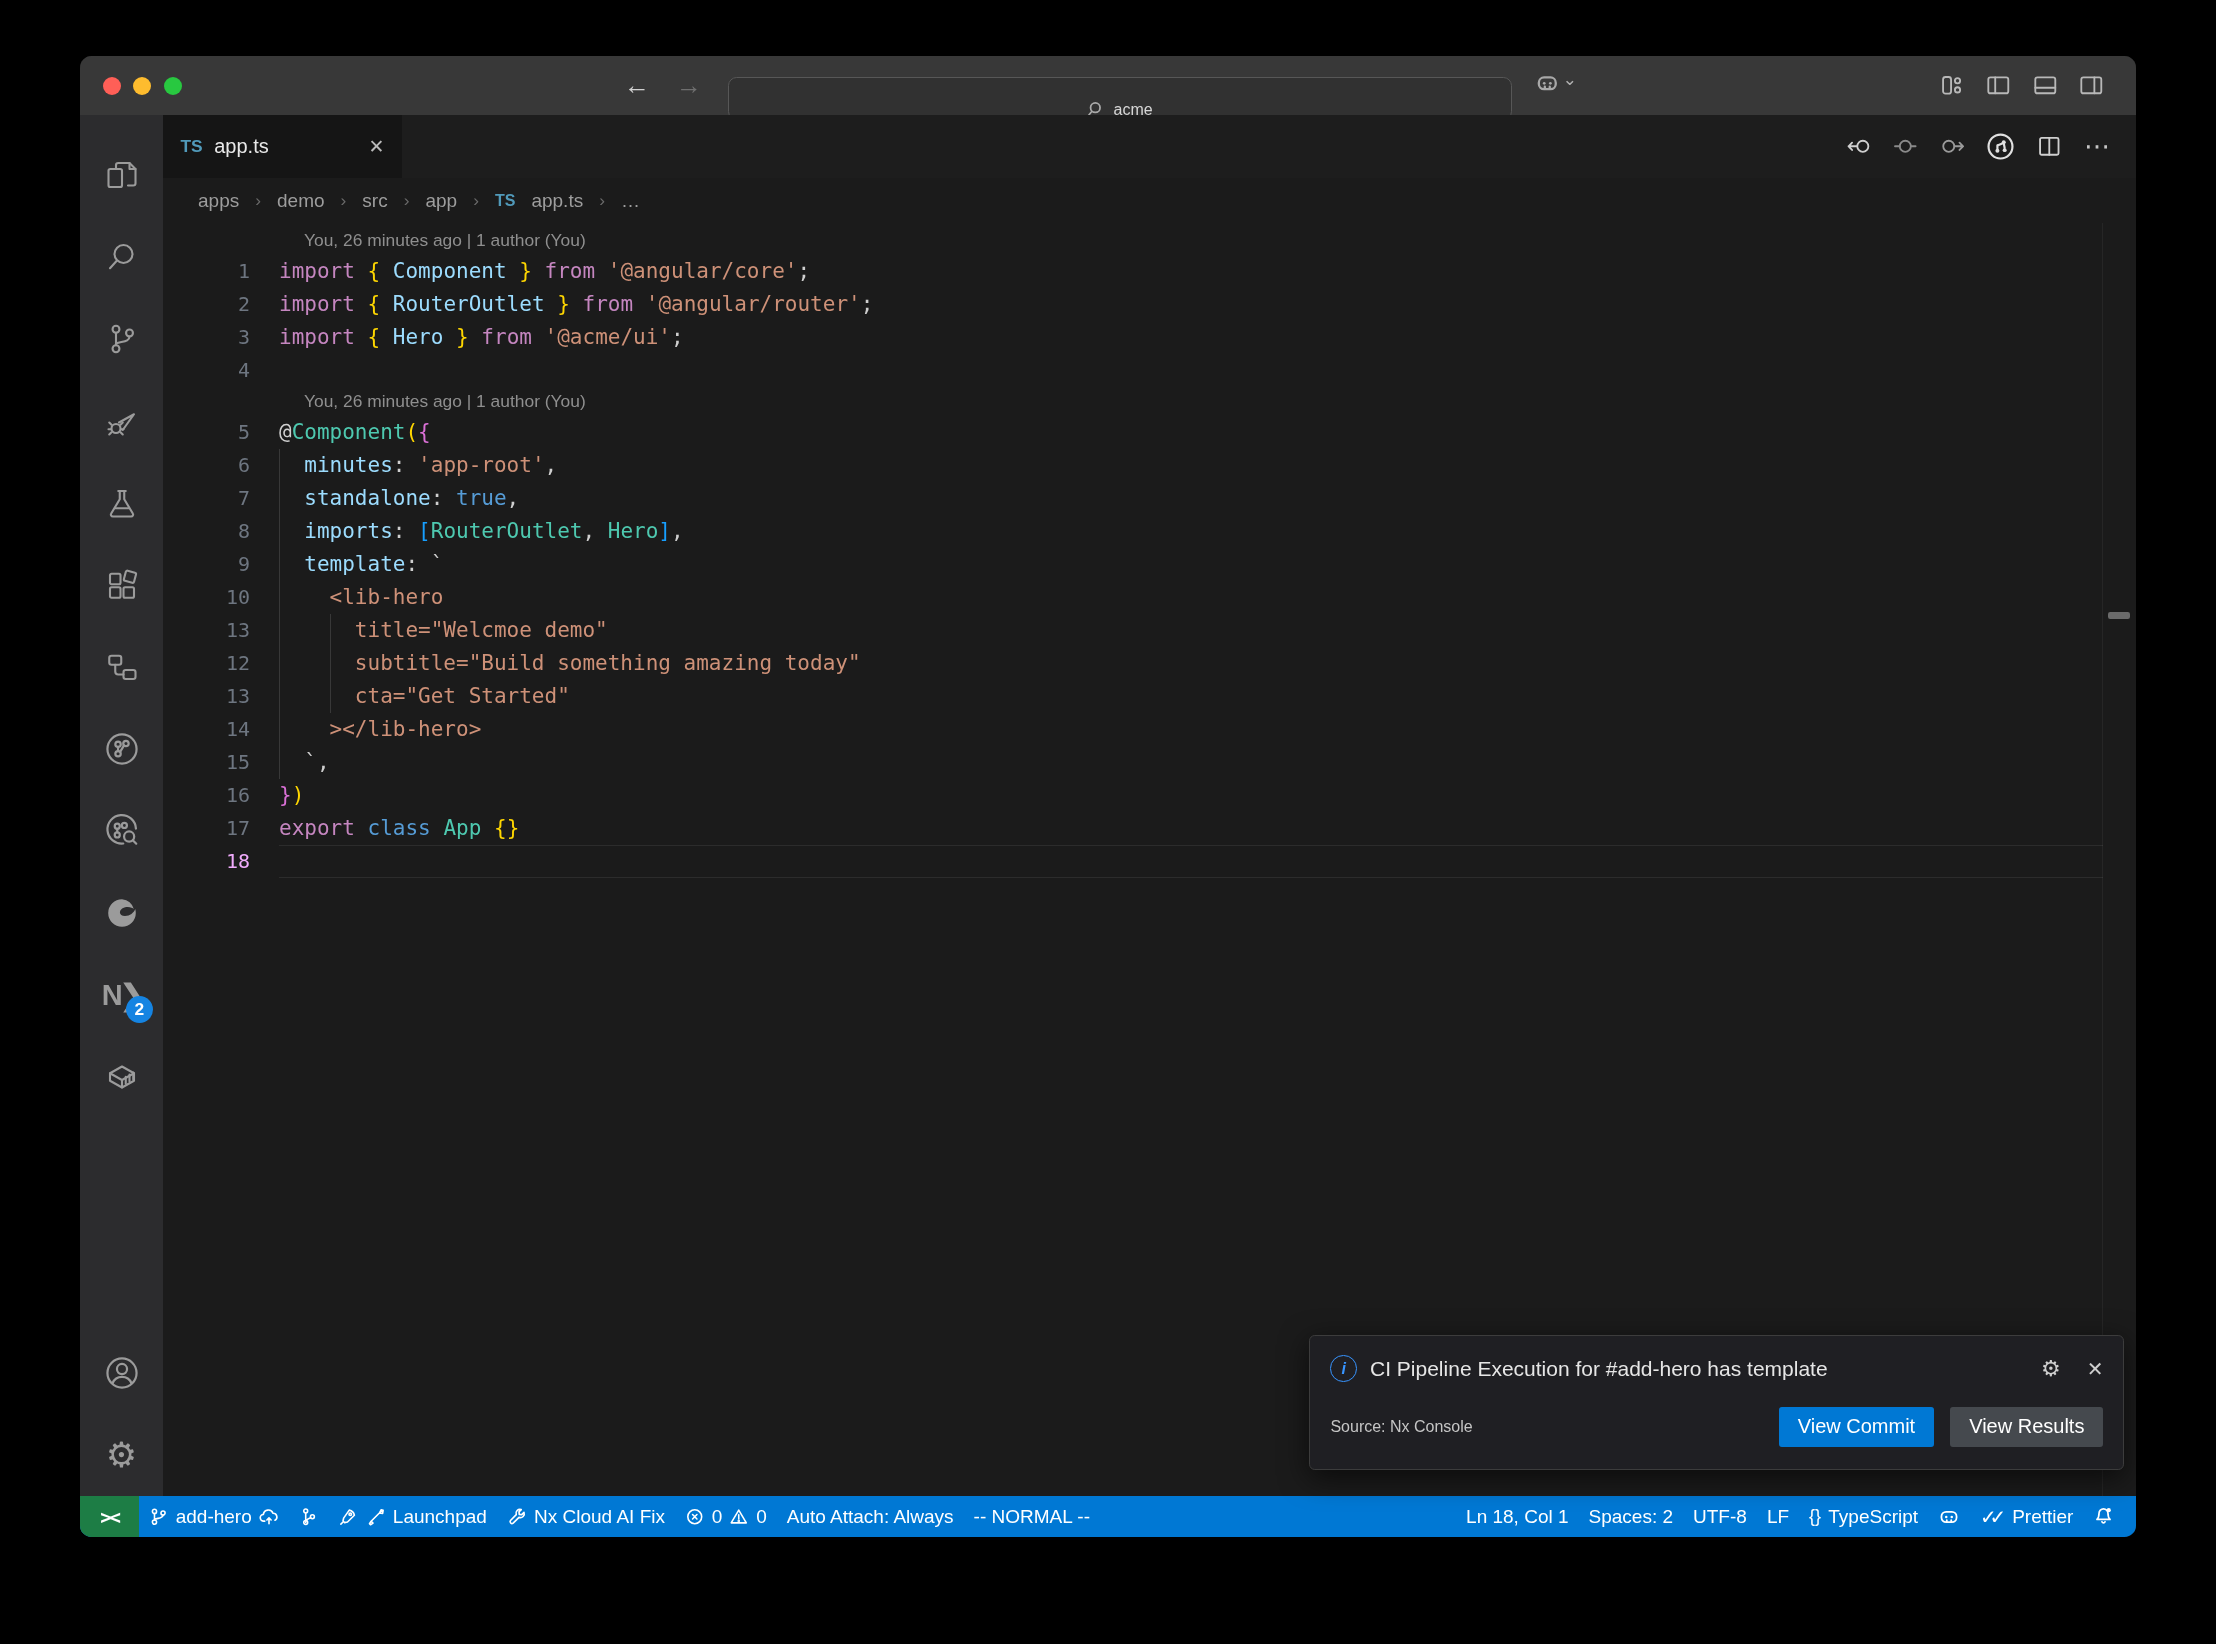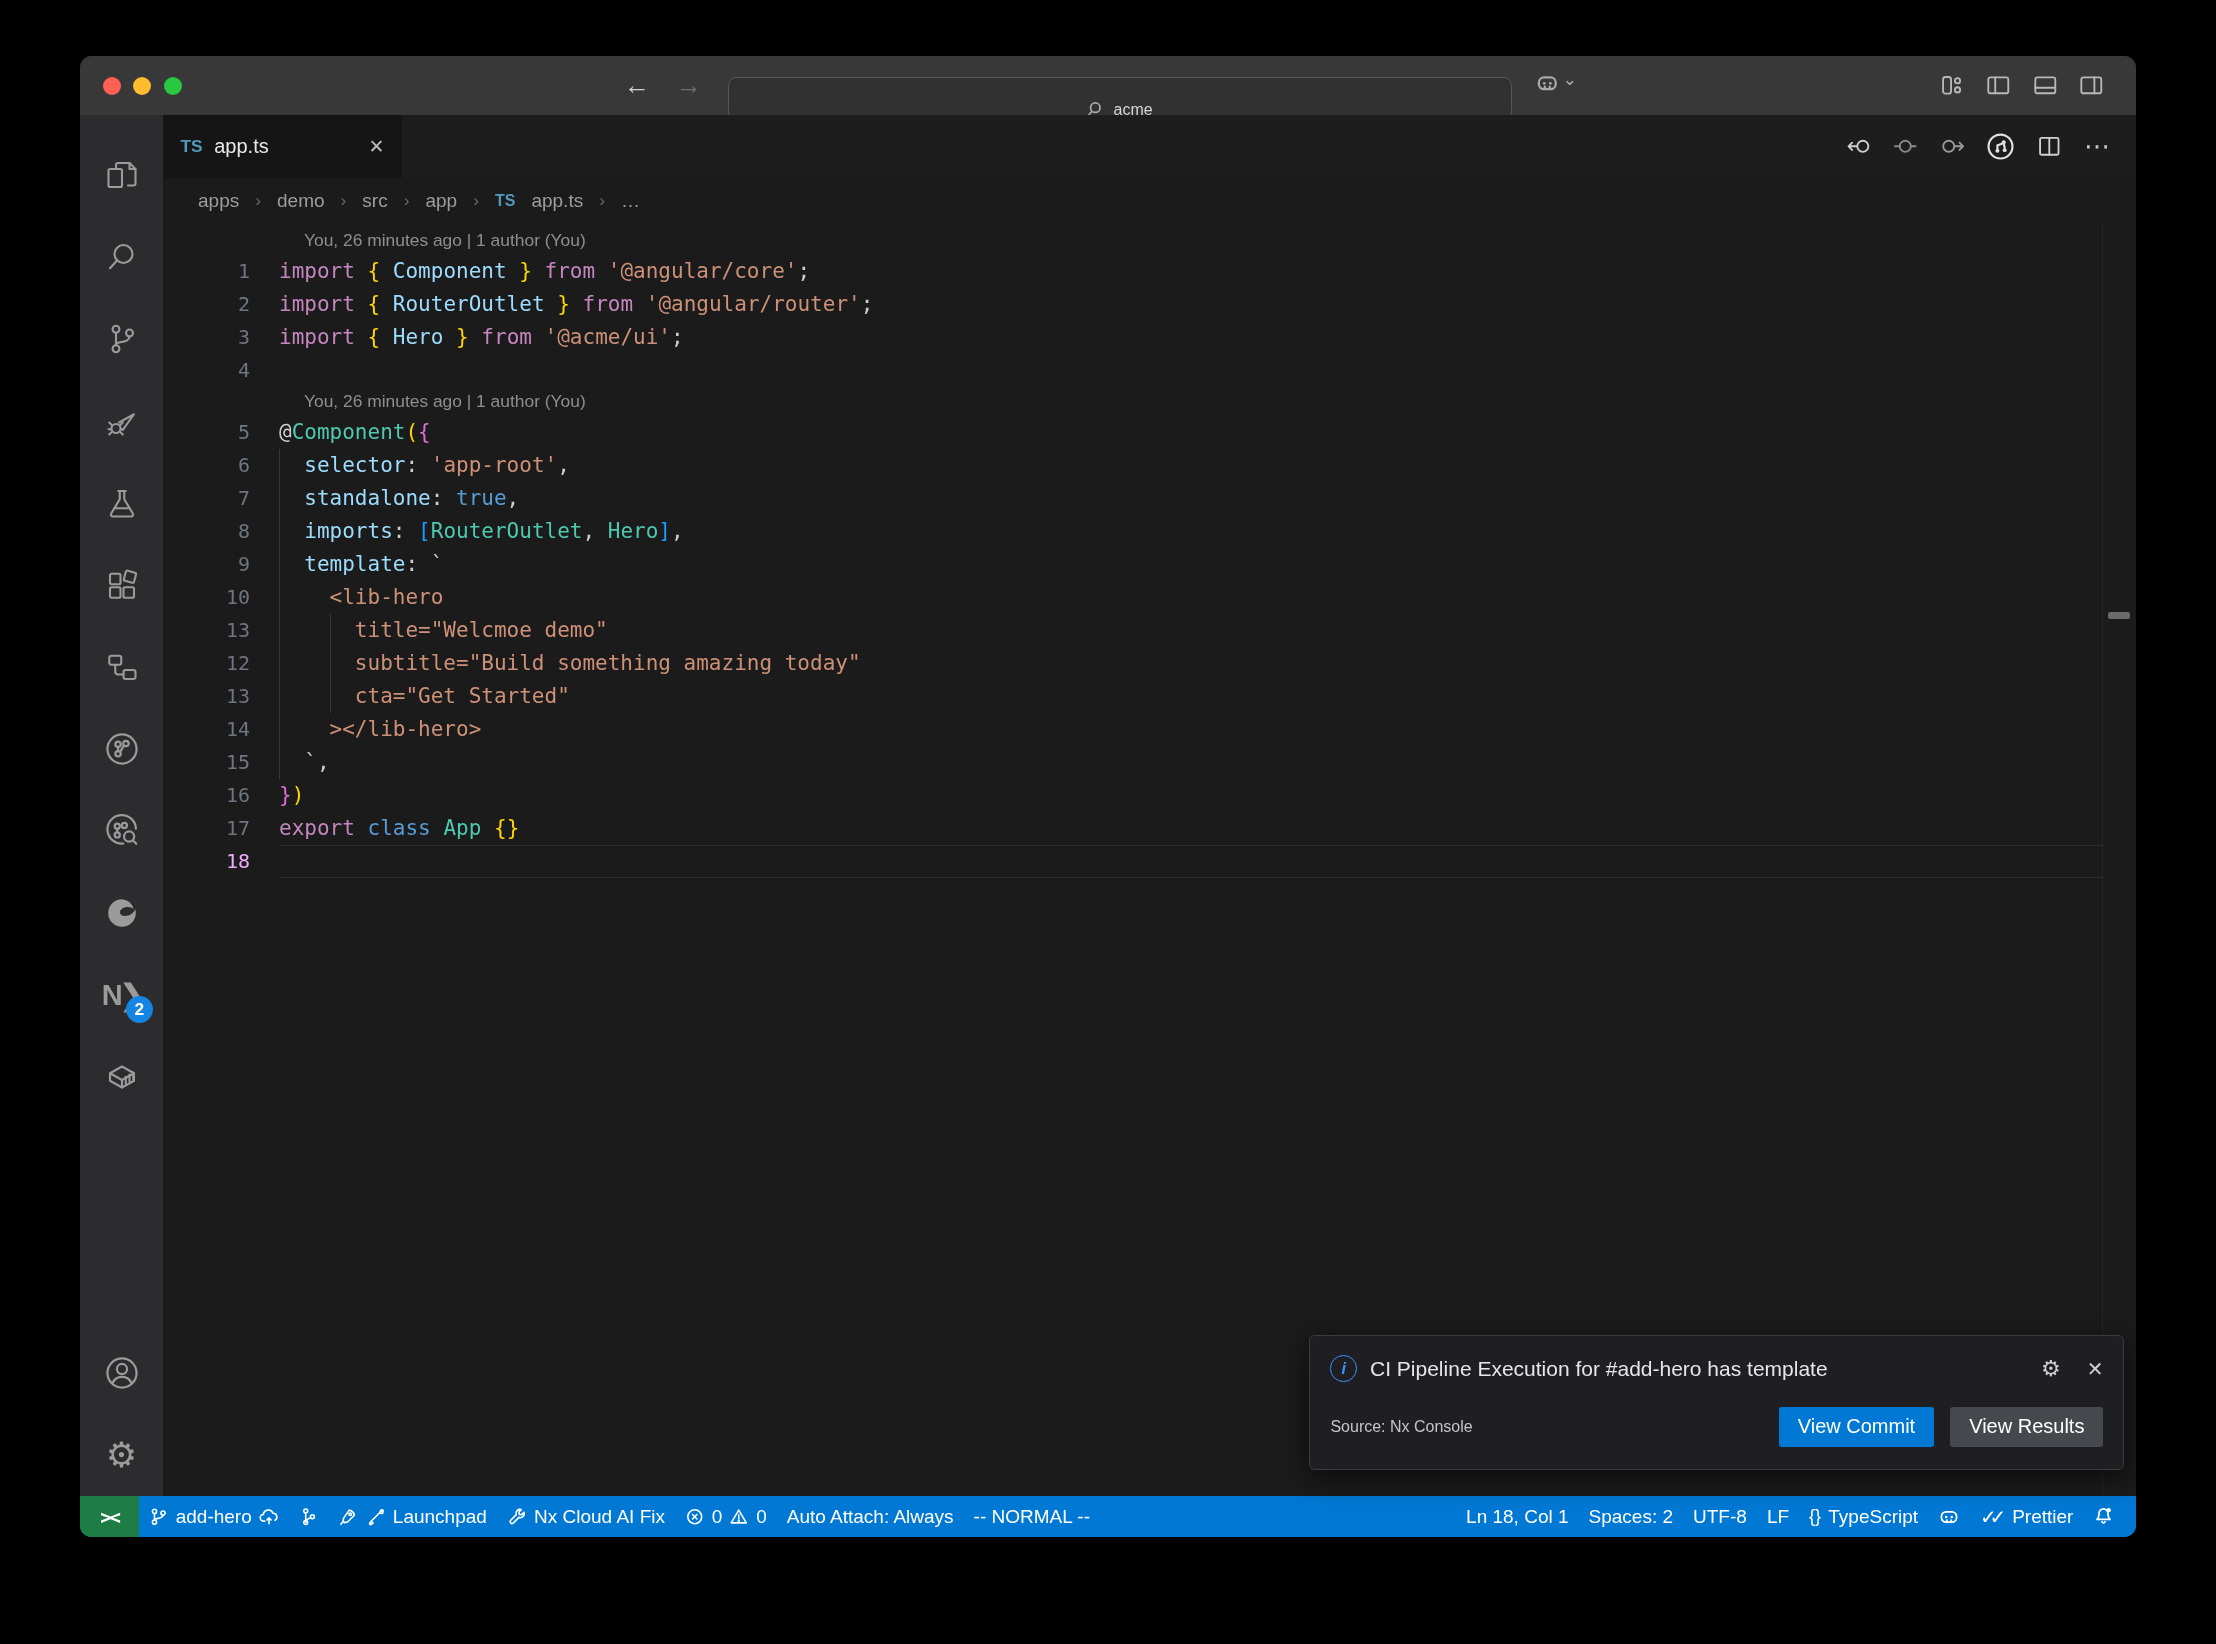--- a/index.html
+++ b/index.html
@@ -318,21 +318,21 @@
             <div class="row blame">
               <span class="gutter"></span>
               <span class="blame-text">You, 26 minutes ago | 1 author (You)</span>
             </div>
             <div class="row code">
               <span class="gutter num">5</span>
               <span class="code-text"><span class="tok-p">@</span><span class="tok-type">Component</span><span class="tok-b1">(</span><span class="tok-b2">{</span></span>
             </div>
             <div class="row code">
               <span class="gutter num">6</span>
-              <span class="code-text"><i class="guide" style="left: 0ch;"></i><span class="tok-p">  </span><span class="tok-var">selector</span><span class="tok-p">: </span><span class="tok-str">'app-root'</span><span class="tok-p">,</span></span>
+              <span class="code-text"><i class="guide" style="left: 0ch;"></i><span class="tok-p">  </span><span class="tok-var">minutes</span><span class="tok-p">: </span><span class="tok-str">'app-root'</span><span class="tok-p">,</span></span>
             </div>
             <div class="row code">
               <span class="gutter num">7</span>
               <span class="code-text"><i class="guide" style="left: 0ch;"></i><span class="tok-p">  </span><span class="tok-var">standalone</span><span class="tok-p">: </span><span class="tok-kwb">true</span><span class="tok-p">,</span></span>
             </div>
             <div class="row code">
               <span class="gutter num">8</span>
               <span class="code-text"><i class="guide" style="left: 0ch;"></i><span class="tok-p">  </span><span class="tok-var">imports</span><span class="tok-p">: </span><span class="tok-b3">[</span><span class="tok-type">RouterOutlet</span><span class="tok-p">, </span><span class="tok-type">Hero</span><span class="tok-b3">]</span><span class="tok-p">,</span></span>
             </div>
             <div class="row code">

